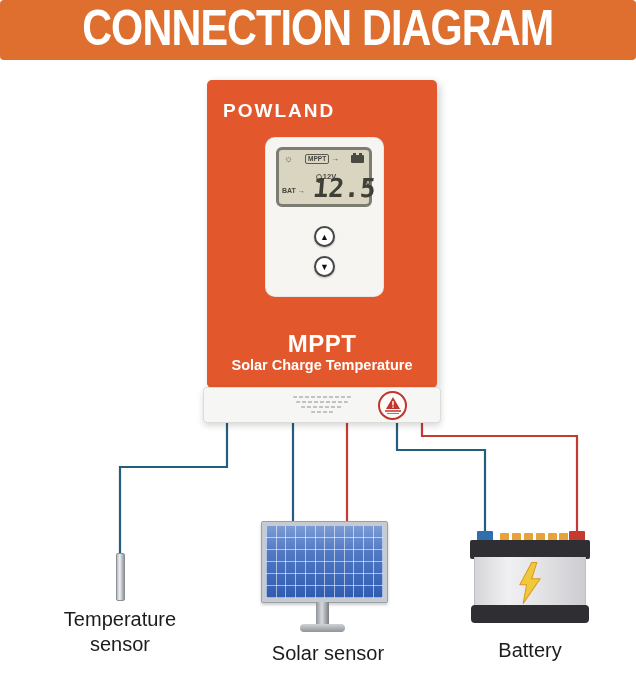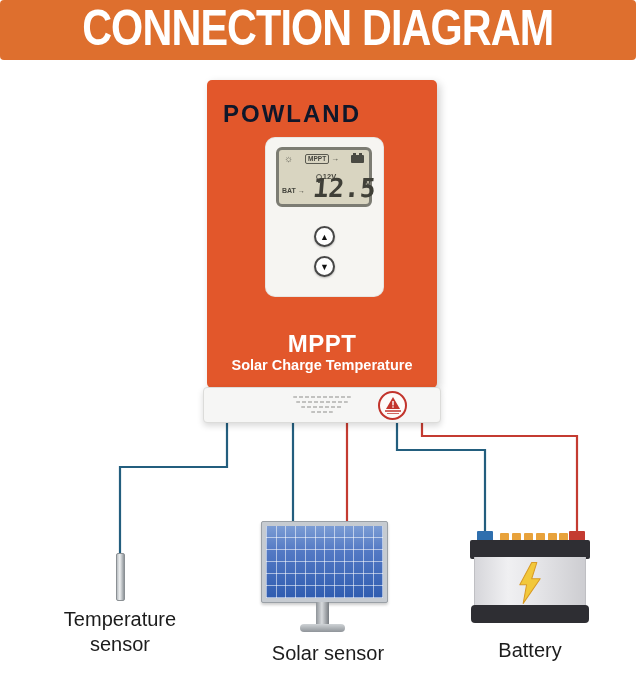--- a/index.html
+++ b/index.html
@@ -19,21 +19,21 @@
   }
 
   
   .controller {
     position:absolute; left:207px; top:80px; width:230px; height:308px;
     background:var(--controller-bg,#e2572b); border-radius:5px;
     box-shadow:3px 3px 8px rgba(0,0,0,.18);
   }
   .brand {
     position:absolute; left:16px; top:20px;
-    color:#0f172a; font-weight:800; font-size:24px; letter-spacing:2px;
+    color:#ffffff; font-weight:800; font-size:19px; letter-spacing:2px;
   }
   .front-panel {
     position:absolute; left:58px; top:57px; width:119px; height:160px;
     background:#f6f5f2; border-radius:10px; box-shadow:inset 0 0 0 1px rgba(0,0,0,.06);
   }
   .lcd {
     position:absolute; left:11px; top:10px; width:96px; height:60px;
     background:var(--lcd-bg,#d9d5c1); border:3px solid #7c7c73; border-radius:6px;
     color:#45453d;
   }

